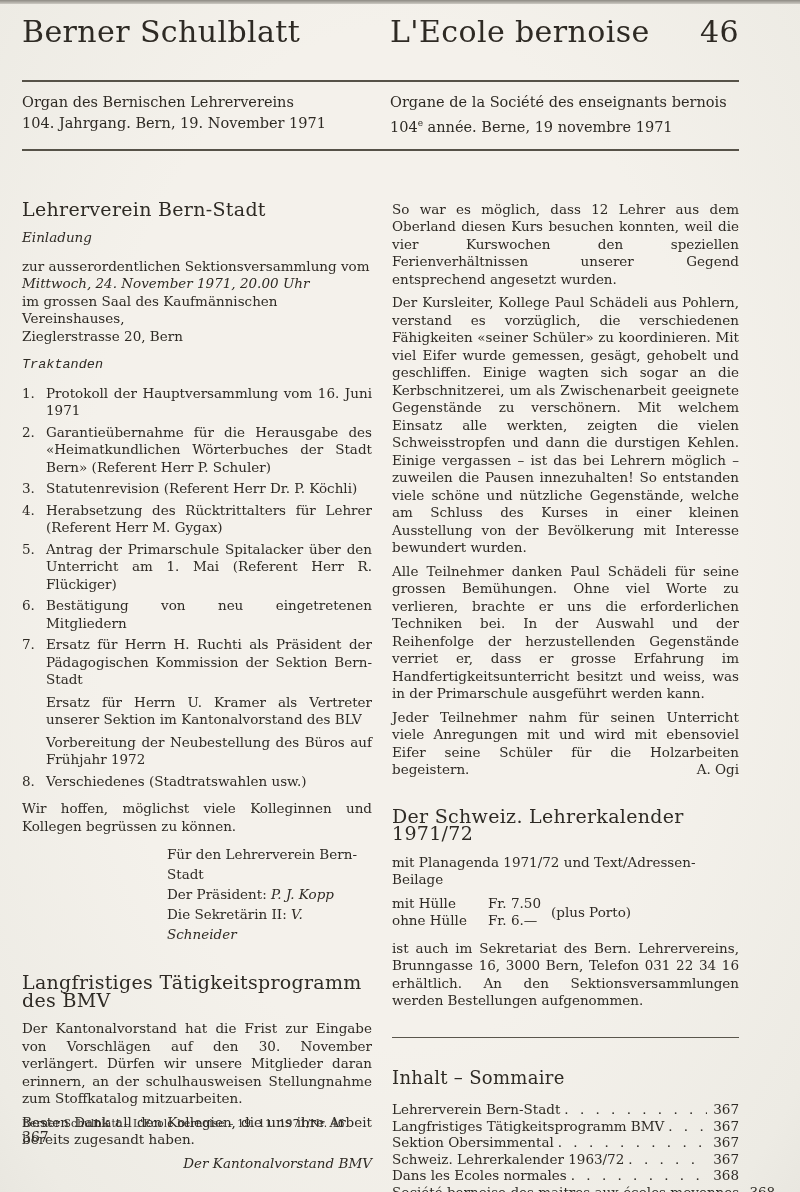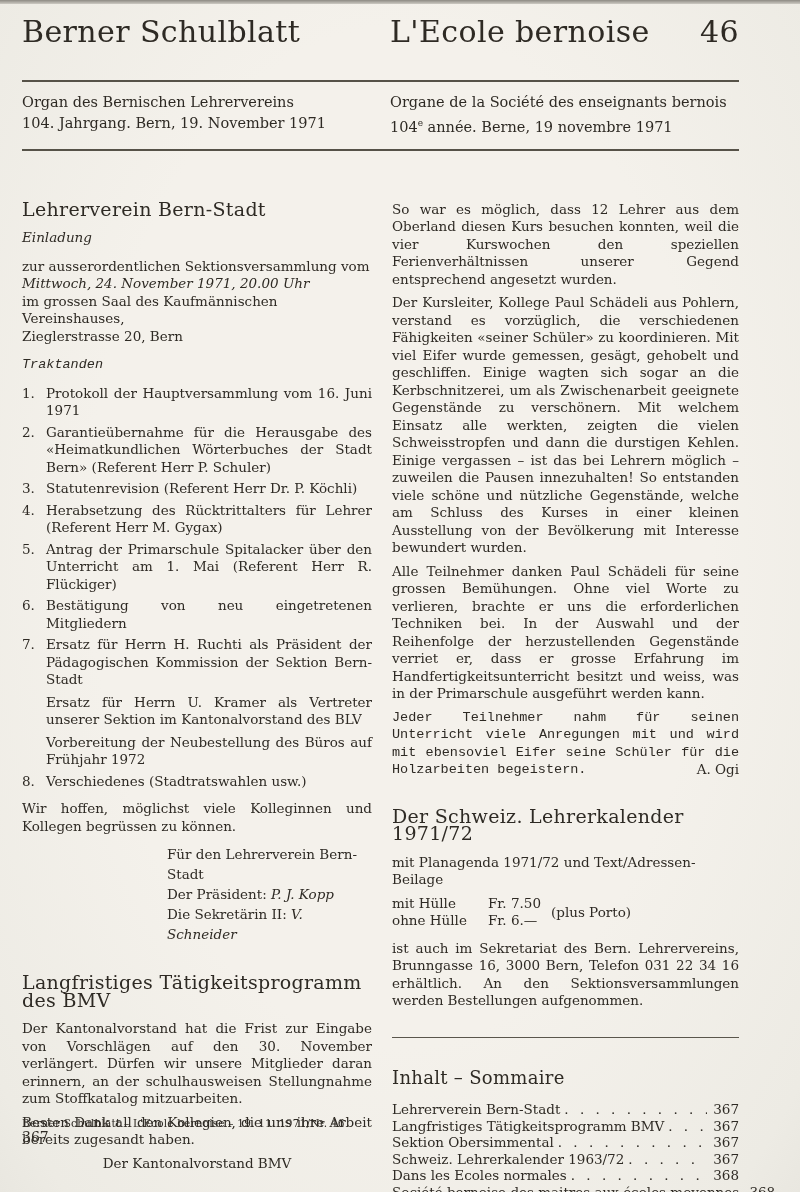--- a/index.html
+++ b/index.html
@@ -42,21 +42,21 @@
   .sub-it{font-size:13.5px;line-height:17.5px;margin:0 0 11px;}
   
   .agenda{margin:9px 0 0;}
   .agenda-item{display:flex;margin-bottom:4px;}
   .agenda-num{width:24px;flex:none;}
   .agenda-paras{flex:1;}
   .agenda-para{margin:0 0 5px;text-align:justify;}
   .agenda-para:last-child{margin-bottom:0;}
   
   .sig-block{margin:9px 0 0 145px;font-size:13.5px;line-height:20px;}
-  .sig-right{text-align:center;margin:2px 0 8px;}
+  .sig-right{text-align:right;font-style:italic;margin:2px 0 8px;}
   .sig-inline-wrap{position:relative;}
   .sig-inline{position:absolute;right:0;bottom:0;}
   
   .price-block{display:flex;align-items:center;margin:6px 0 10px;}
   .price-rows{flex:none;}
   .price-row{display:flex;line-height:17.5px;}
   .price-label{width:96px;flex:none;}
   .price-note{margin-left:10px;}
   
   .toc-row{display:flex;align-items:baseline;font-size:13.5px;line-height:16.5px;}
@@ -212,21 +212,21 @@
 
       <div>
 
           <p class="para just">So war es möglich, dass 12 Lehrer aus dem Oberland diesen Kurs besuchen konnten, weil die vier Kurswochen den speziellen Ferienverhältnissen unserer Gegend entsprechend angesetzt wurden.</p>
 
           <p class="para just">Der Kursleiter, Kollege Paul Schädeli aus Pohlern, verstand es vorzüglich, die verschiedenen Fähigkeiten «seiner Schüler» zu koordinieren. Mit viel Eifer wurde gemessen, gesägt, gehobelt und geschliffen. Einige wagten sich sogar an die Kerbschnitzerei, um als Zwischenarbeit geeignete Gegenstände zu verschönern. Mit welchem Einsatz alle werkten, zeigten die vielen Schweisstropfen und dann die durstigen Kehlen. Einige vergassen – ist das bei Lehrern möglich – zuweilen die Pausen innezuhalten! So entstanden viele schöne und nützliche Gegenstände, welche am Schluss des Kurses in einer kleinen Ausstellung von der Bevölkerung mit Interesse bewundert wurden.</p>
 
           <p class="para just">Alle Teilnehmer danken Paul Schädeli für seine grossen Bemühungen. Ohne viel Worte zu verlieren, brachte er uns die erforderlichen Techniken bei. In der Auswahl und der Reihenfolge der herzustellenden Gegenstände verriet er, dass er grosse Erfahrung im Handfertigkeitsunterricht besitzt und weiss, was in der Primarschule ausgeführt werden kann.</p>
         </div>
       <div class="sig-inline-wrap">
-        <p class="para just" style="margin-bottom:0;font-family:Liberation Mono, monospace;">Jeder Teilnehmer nahm für seinen Unterricht viele Anregungen mit und wird mit ebensoviel Eifer seine Schüler für die Holzarbeiten begeistern.</p>
+        <p class="para just" style="margin-bottom:0;">Jeder Teilnehmer nahm für seinen Unterricht viele Anregungen mit und wird mit ebensoviel Eifer seine Schüler für die Holzarbeiten begeistern.</p>
         <span class="sig-inline">A. Ogi</span>
       </div>
 
       <h2 class="h2 kal-head">Der Schweiz. Lehrerkalender 1971/72</h2>
       <div>mit Planagenda 1971/72 und Text/Adressen-Beilage</div>
 
       <div class="price-block">
         <div class="price-rows">
 
             <div class="price-row">

